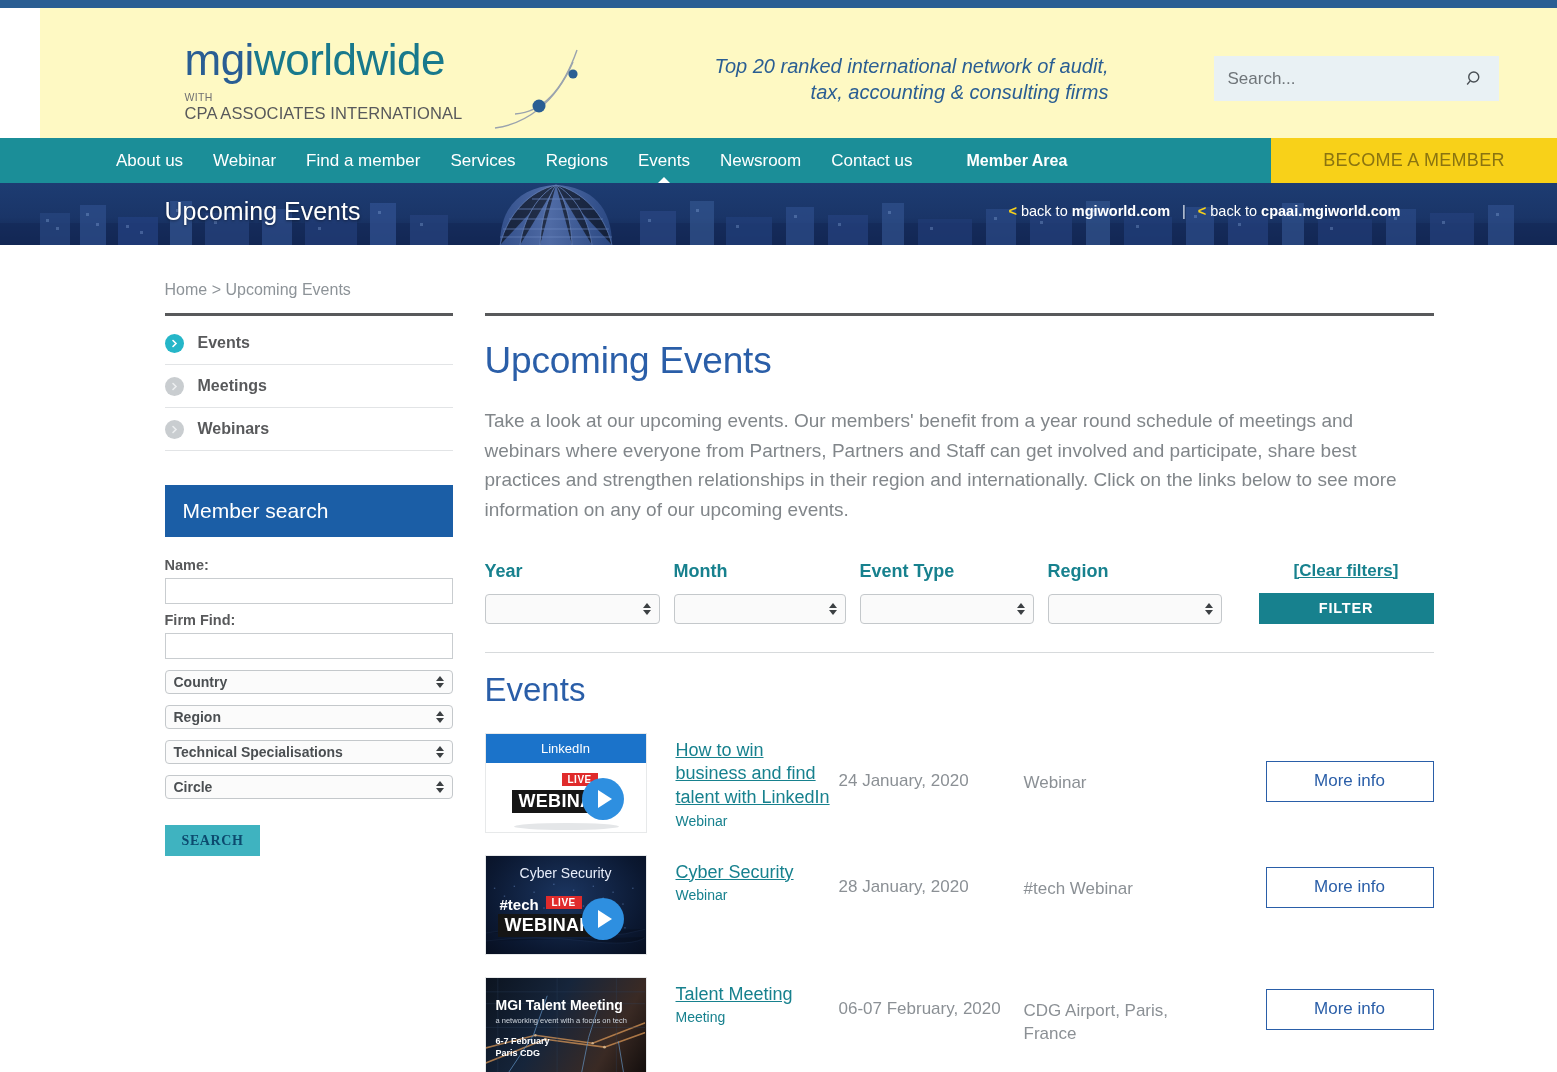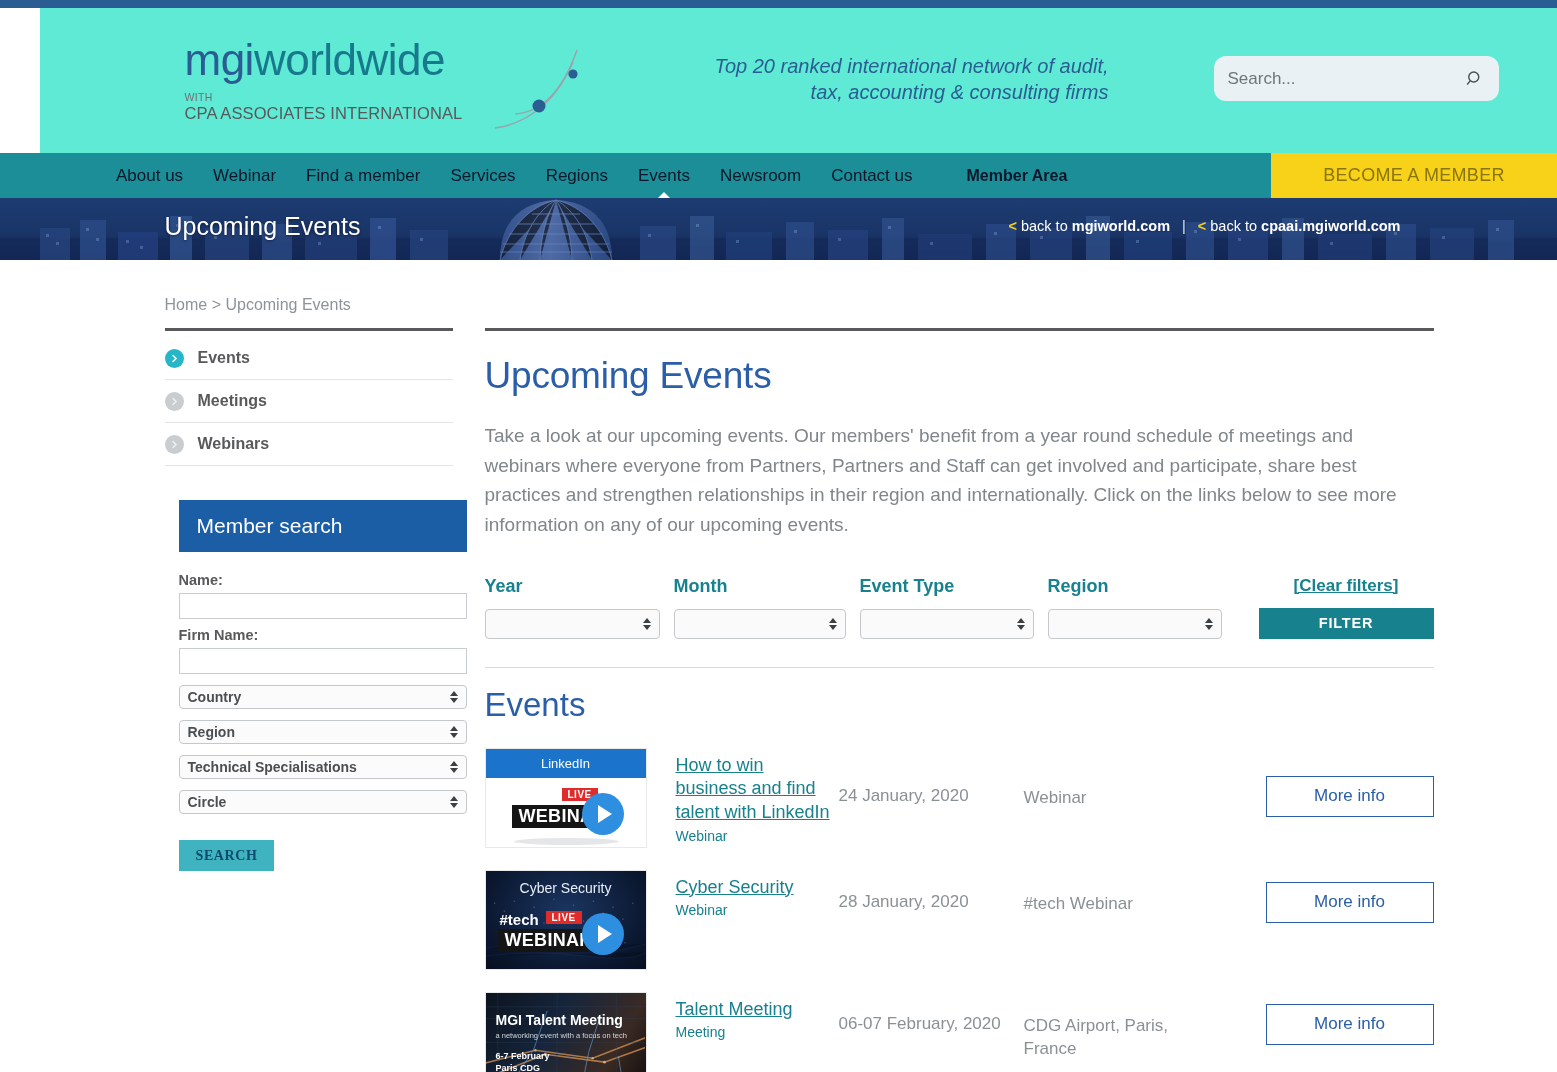--- a/index.html
+++ b/index.html
@@ -12,22 +12,22 @@
     font-family: "Liberation Sans", sans-serif;
     -webkit-font-smoothing: antialiased;
   }
   .page { position: relative; width: 1557px; height: 1072px; overflow: hidden; }
 
   
   .top-strip { height: 8px; background: #2a5e93; width: 100%; }
 
   
   .site-header {
-    height: 145px;
-    background: #5eead4;
+    height: 130px;
+    background: #fef9c3;
     position: relative;
     margin-left: 40px;
   }
   .header-inner {
     width: 1260px;
     margin: 0 auto;
     position: relative;
     height: 157px;
     padding-left: 0px;
   }
@@ -82,21 +82,20 @@
   .searchbox {
     position: absolute;
     left: 1045px;
     top: 48px;
     width: 285px;
     height: 45px;
     background: #e9f1f4;
     display: flex;
     align-items: center;
     padding: 0 14px;
-    border-radius: 12px;
   }
   .searchbox input {
     border: none;
     outline: none;
     background: transparent;
     flex: 1;
     font-size: 17px;
     color: #5e6468;
     font-family: "Liberation Sans", sans-serif;
   }
@@ -112,21 +111,21 @@
     position: relative;
   }
   .nav-items {
     display: flex;
     align-items: center;
     padding-left: 101px;
     flex: 1;
     height: 45px;
   }
   .nav-item {
-    color: #0f172a;
+    color: #ffffff;
     font-size: 17px;
     padding: 0 15px;
     line-height: 45px;
     white-space: nowrap;
     position: relative;
     cursor: pointer;
   }
   .nav-item.bold { font-weight: bold; font-size: 16px; margin-left: 24px; }
   .nav-item.active::after {
     content: "";
@@ -215,21 +214,21 @@
     width: 19px; height: 19px; border-radius: 50%;
     background: #c9cdd0;
     display: flex; align-items: center; justify-content: center;
     flex: 0 0 19px;
     margin-right: 14px;
   }
   .side-bullet.active { background: #25b6c8; }
   .side-bullet svg { display: block; }
   .side-label { font-size: 16px; color: #58595b; font-weight: bold; }
 
-  .member-search { margin-top: 34px; width: 288px; margin-left: 14px; }
+  .member-search { margin-top: 34px; width: 288px; }
   .ms-head {
     background: #1b5ea6;
     color: #ffffff;
     font-size: 21px;
     height: 52px;
     display: flex;
     align-items: center;
     padding-left: 18px;
   }
   .ms-body { padding-top: 12px; }
@@ -665,21 +664,21 @@
             <span class="side-label">Webinars</span>
           </div>
         </div>
 
         <div class="member-search">
           <div class="ms-head">Member search</div>
           <div class="ms-body">
             <div class="ms-label">Name:</div>
             <input class="ms-input" type="text" value="" style="">
 
-            <div class="ms-label">Firm Name:</div>
+            <div class="ms-label">Firm Find:</div>
             <input class="ms-input" type="text" value="" style="">
 
             <div class="ms-select">
               <span>Country</span>
               <span class="spin">
                   <i class="up"></i>
                   <i class="dn"></i>
                 </span>
             </div>
             <div class="ms-select">

